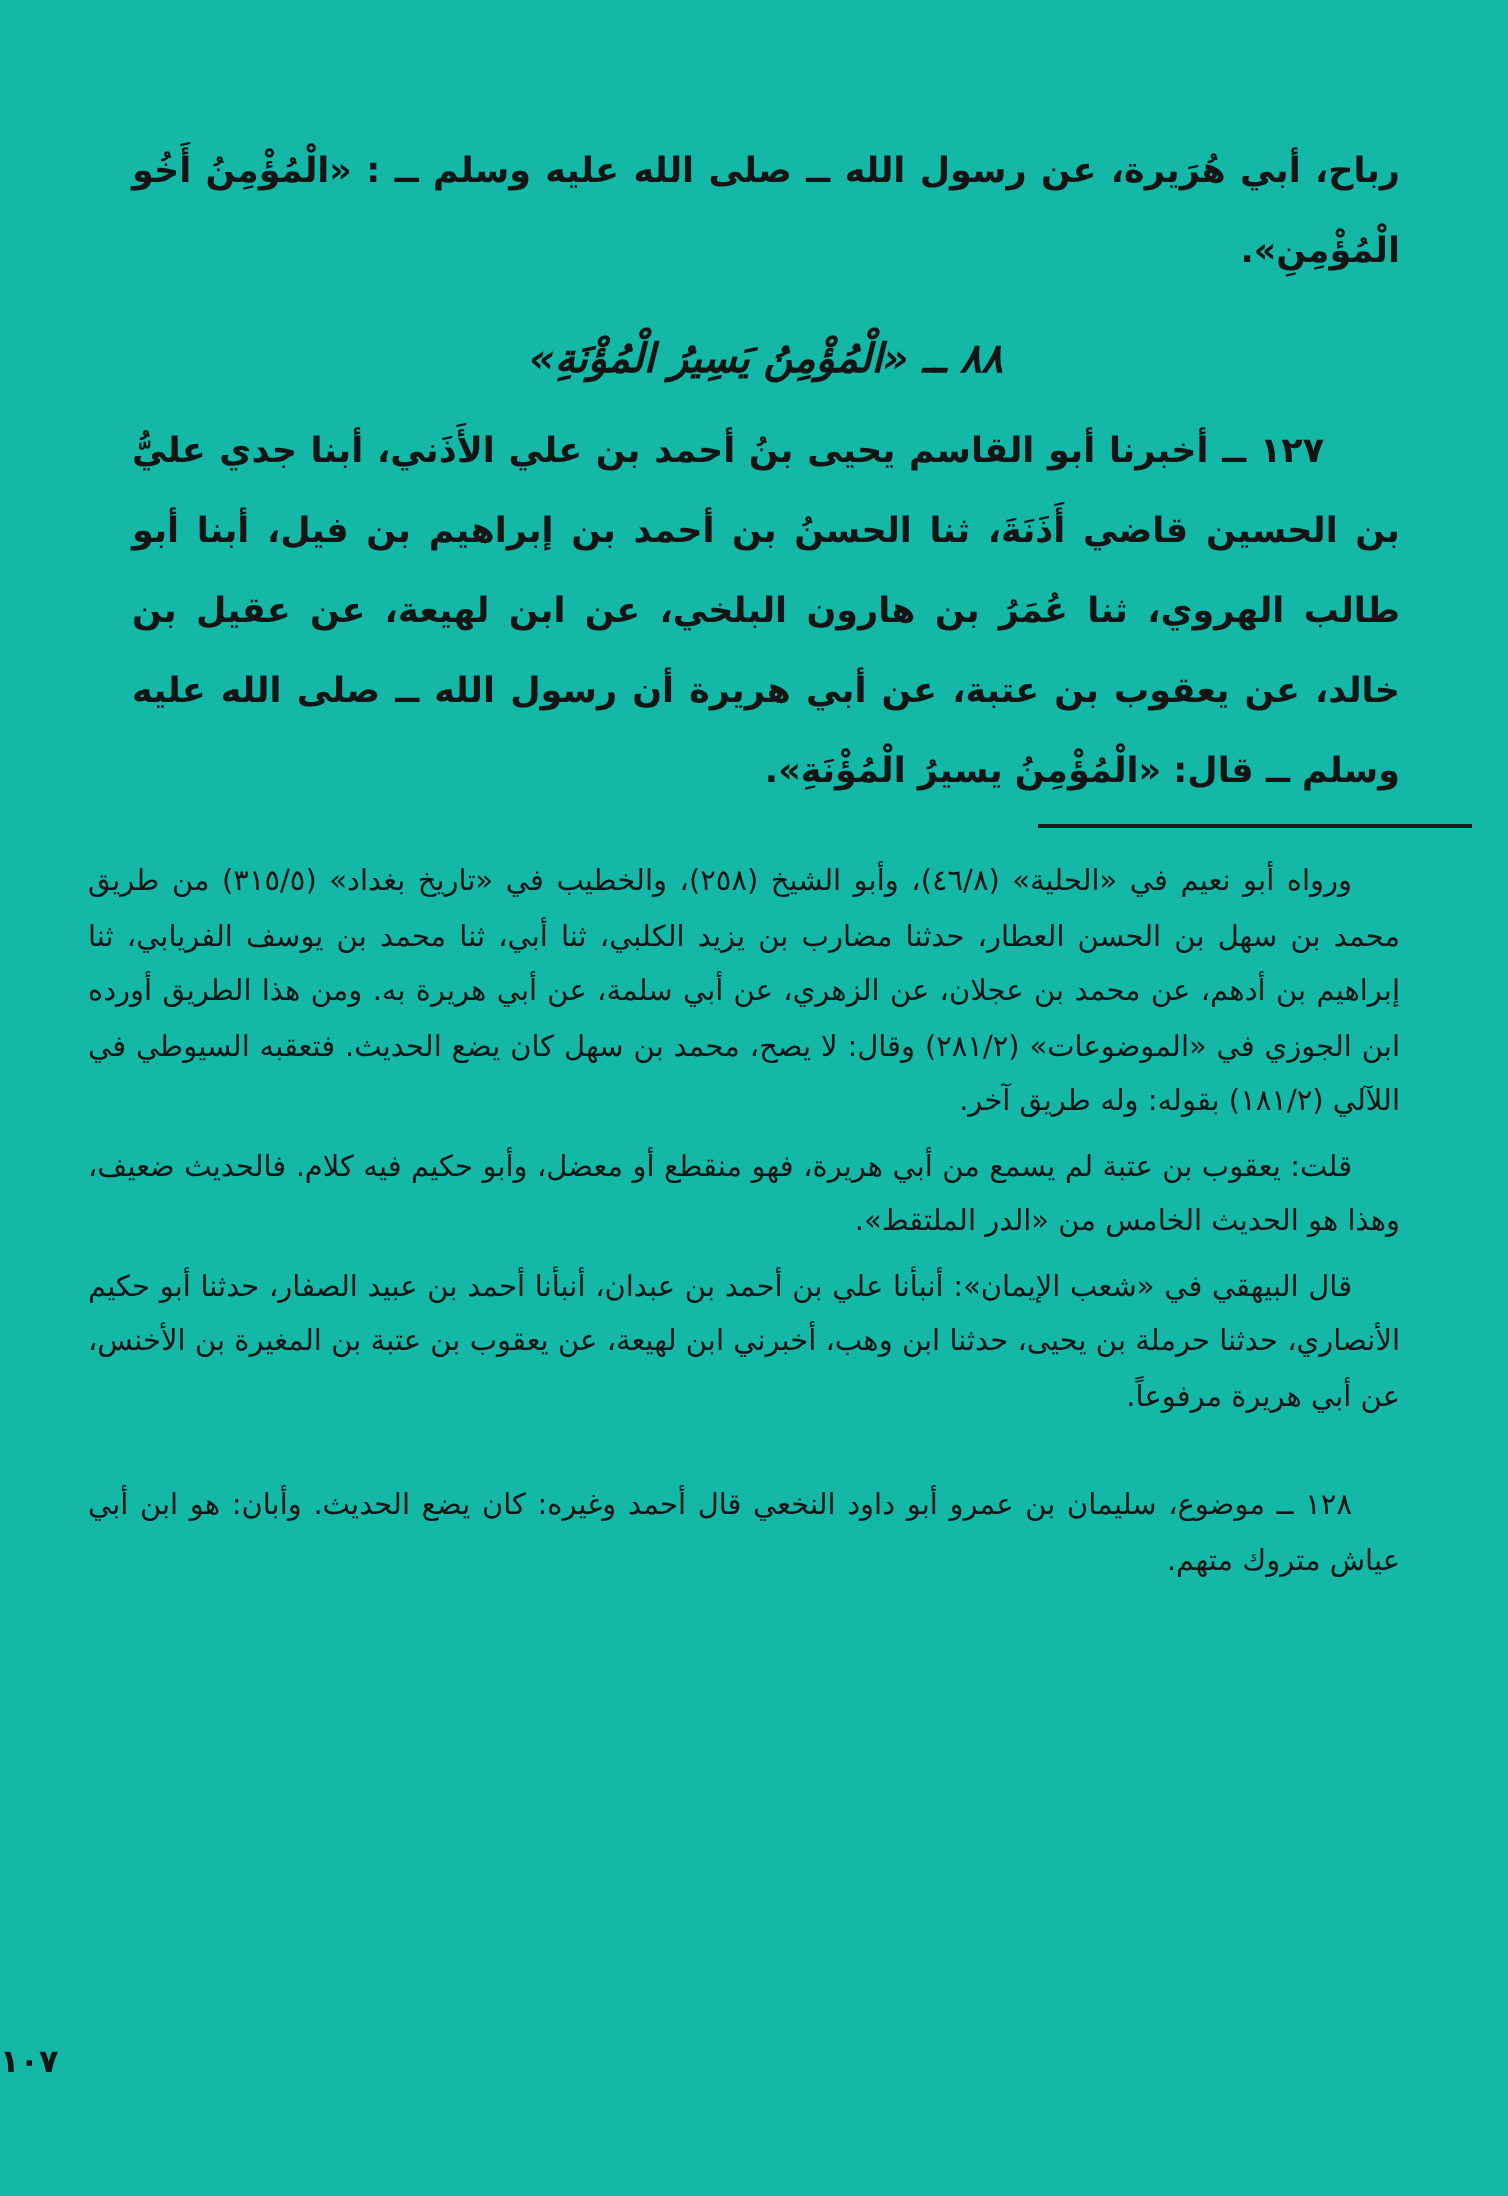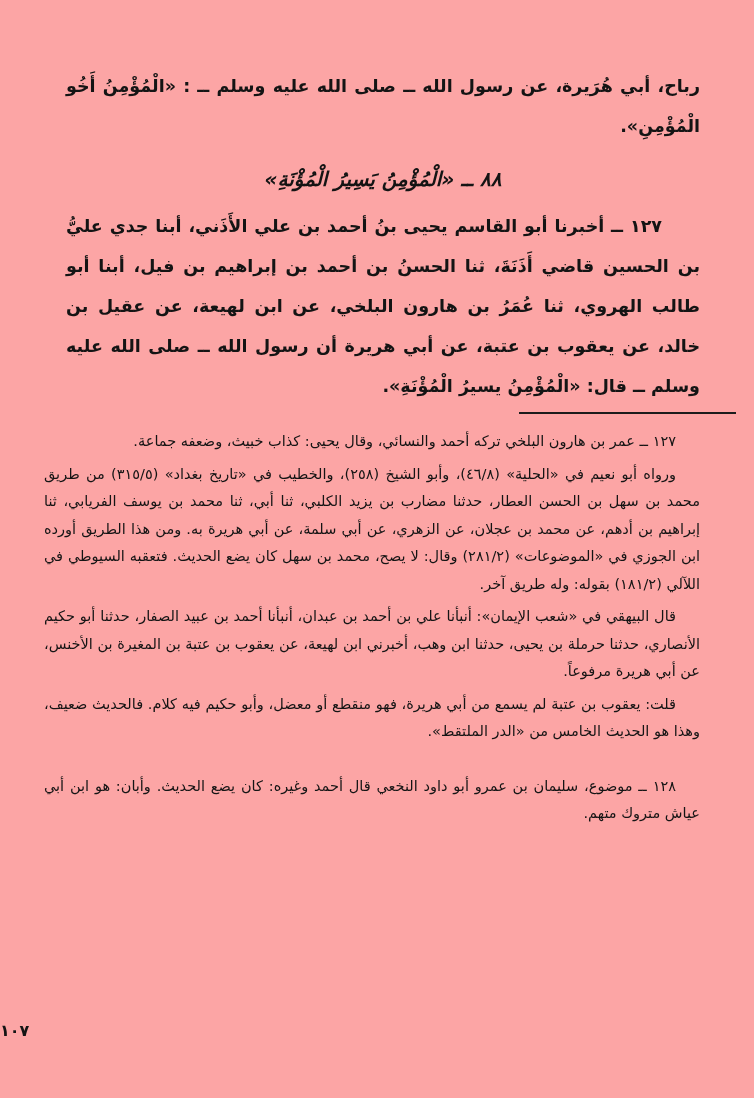--- a/index.html
+++ b/index.html
@@ -1,21 +1,21 @@
 <!DOCTYPE html>
 <html><head>
 <meta charset="utf-8">
 <style>
   * { box-sizing: border-box; }
   html, body { margin: 0; padding: 0; background: #ffffff; }
   .page {
     position: relative;
     width: 754px;
     height: 1098px;
-    background: #fca5a5;
+    background: #14b8a6;
     color: #141414;
     font-family: "DejaVu Sans", sans-serif;
     direction: rtl;
     overflow: hidden;
   }
   .main-text {
     padding: 66px 54px 0 66px;
   }
   .body-par {
     margin: 0;
@@ -76,22 +76,21 @@
     <h2 class="chapter-heading">٨٨ ــ «الْمُؤْمِنُ يَسِيرُ الْمُؤْنَةِ»</h2>
 
     <p class="body-par indent">١٢٧ ــ أخبرنا أبو القاسم يحيى بنُ أحمد بن علي الأَذَني، أبنا جدي عليُّ بن الحسين قاضي أَذَنَةَ، ثنا الحسنُ بن أحمد بن إبراهيم بن فيل، أبنا أبو طالب الهروي، ثنا عُمَرُ بن هارون البلخي، عن ابن لهيعة، عن عقيل بن خالد، عن يعقوب بن عتبة، عن أبي هريرة أن رسول الله ــ صلى الله عليه وسلم ــ قال: «الْمُؤْمِنُ يسيرُ الْمُؤْنَةِ».</p>
 
 
   </main>
 
   <div class="fn-sep"></div>
 
   <section class="footnotes">
-    <p class="footnote-par">١٢٧ ــ عمر بن هارون البلخي تركه أحمد والنسائي، وقال يحيى: كذاب خبيث، وضعفه جماعة.</p>
     <p class="footnote-par">ورواه أبو نعيم في «الحلية» (٤٦/٨)، وأبو الشيخ (٢٥٨)، والخطيب في «تاريخ بغداد» (٣١٥/٥) من طريق محمد بن سهل بن الحسن العطار، حدثنا مضارب بن يزيد الكلبي، ثنا أبي، ثنا محمد بن يوسف الفريابي، ثنا إبراهيم بن أدهم، عن محمد بن عجلان، عن الزهري، عن أبي سلمة، عن أبي هريرة به. ومن هذا الطريق أورده ابن الجوزي في «الموضوعات» (٢٨١/٢) وقال: لا يصح، محمد بن سهل كان يضع الحديث. فتعقبه السيوطي في اللآلي (١٨١/٢) بقوله: وله طريق آخر.</p>
+    <p class="footnote-par">قلت: يعقوب بن عتبة لم يسمع من أبي هريرة، فهو منقطع أو معضل، وأبو حكيم فيه كلام. فالحديث ضعيف، وهذا هو الحديث الخامس من «الدر الملتقط».</p>
     <p class="footnote-par">قال البيهقي في «شعب الإيمان»: أنبأنا علي بن أحمد بن عبدان، أنبأنا أحمد بن عبيد الصفار، حدثنا أبو حكيم الأنصاري، حدثنا حرملة بن يحيى، حدثنا ابن وهب، أخبرني ابن لهيعة، عن يعقوب بن عتبة بن المغيرة بن الأخنس، عن أبي هريرة مرفوعاً.</p>
-    <p class="footnote-par">قلت: يعقوب بن عتبة لم يسمع من أبي هريرة، فهو منقطع أو معضل، وأبو حكيم فيه كلام. فالحديث ضعيف، وهذا هو الحديث الخامس من «الدر الملتقط».</p>
     <p class="footnote-par gap-above">١٢٨ ــ موضوع، سليمان بن عمرو أبو داود النخعي قال أحمد وغيره: كان يضع الحديث. وأبان: هو ابن أبي عياش متروك متهم.</p>
   </section>
 
   <div class="page-number">١٠٧</div>
 
 </div>
 
 </body></html>

